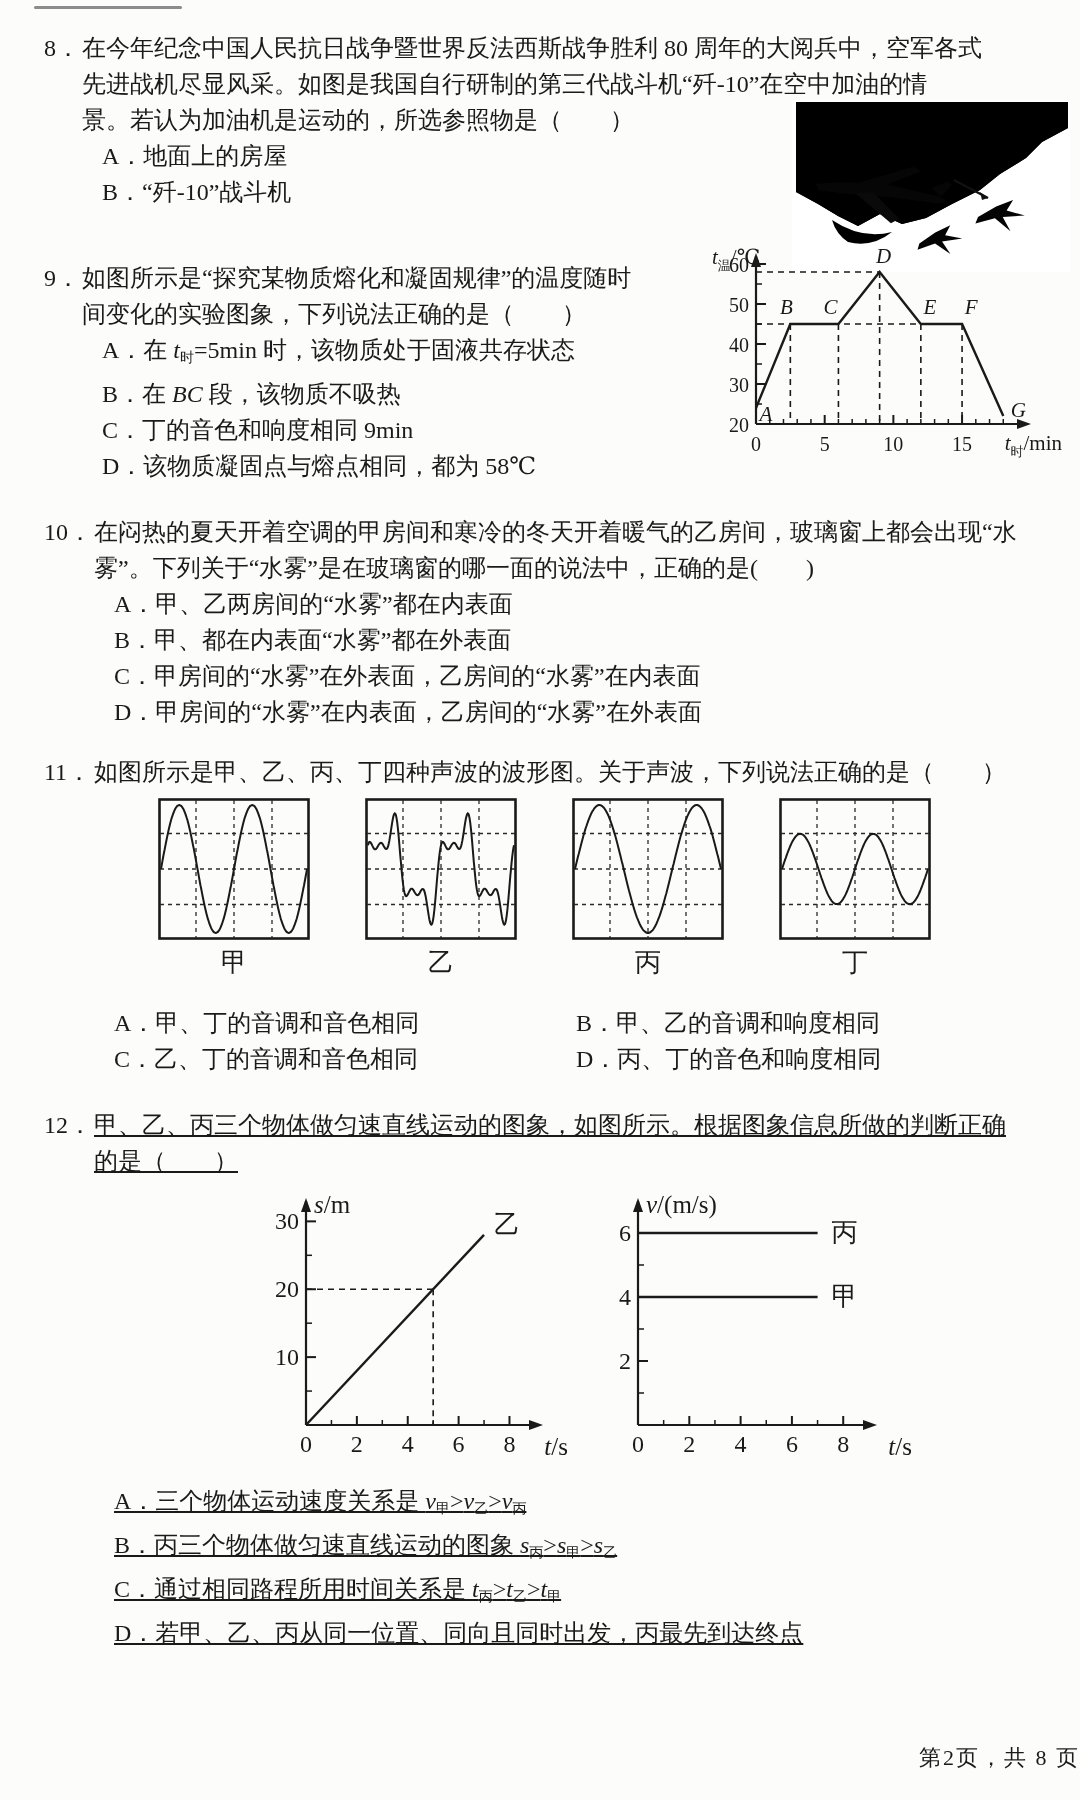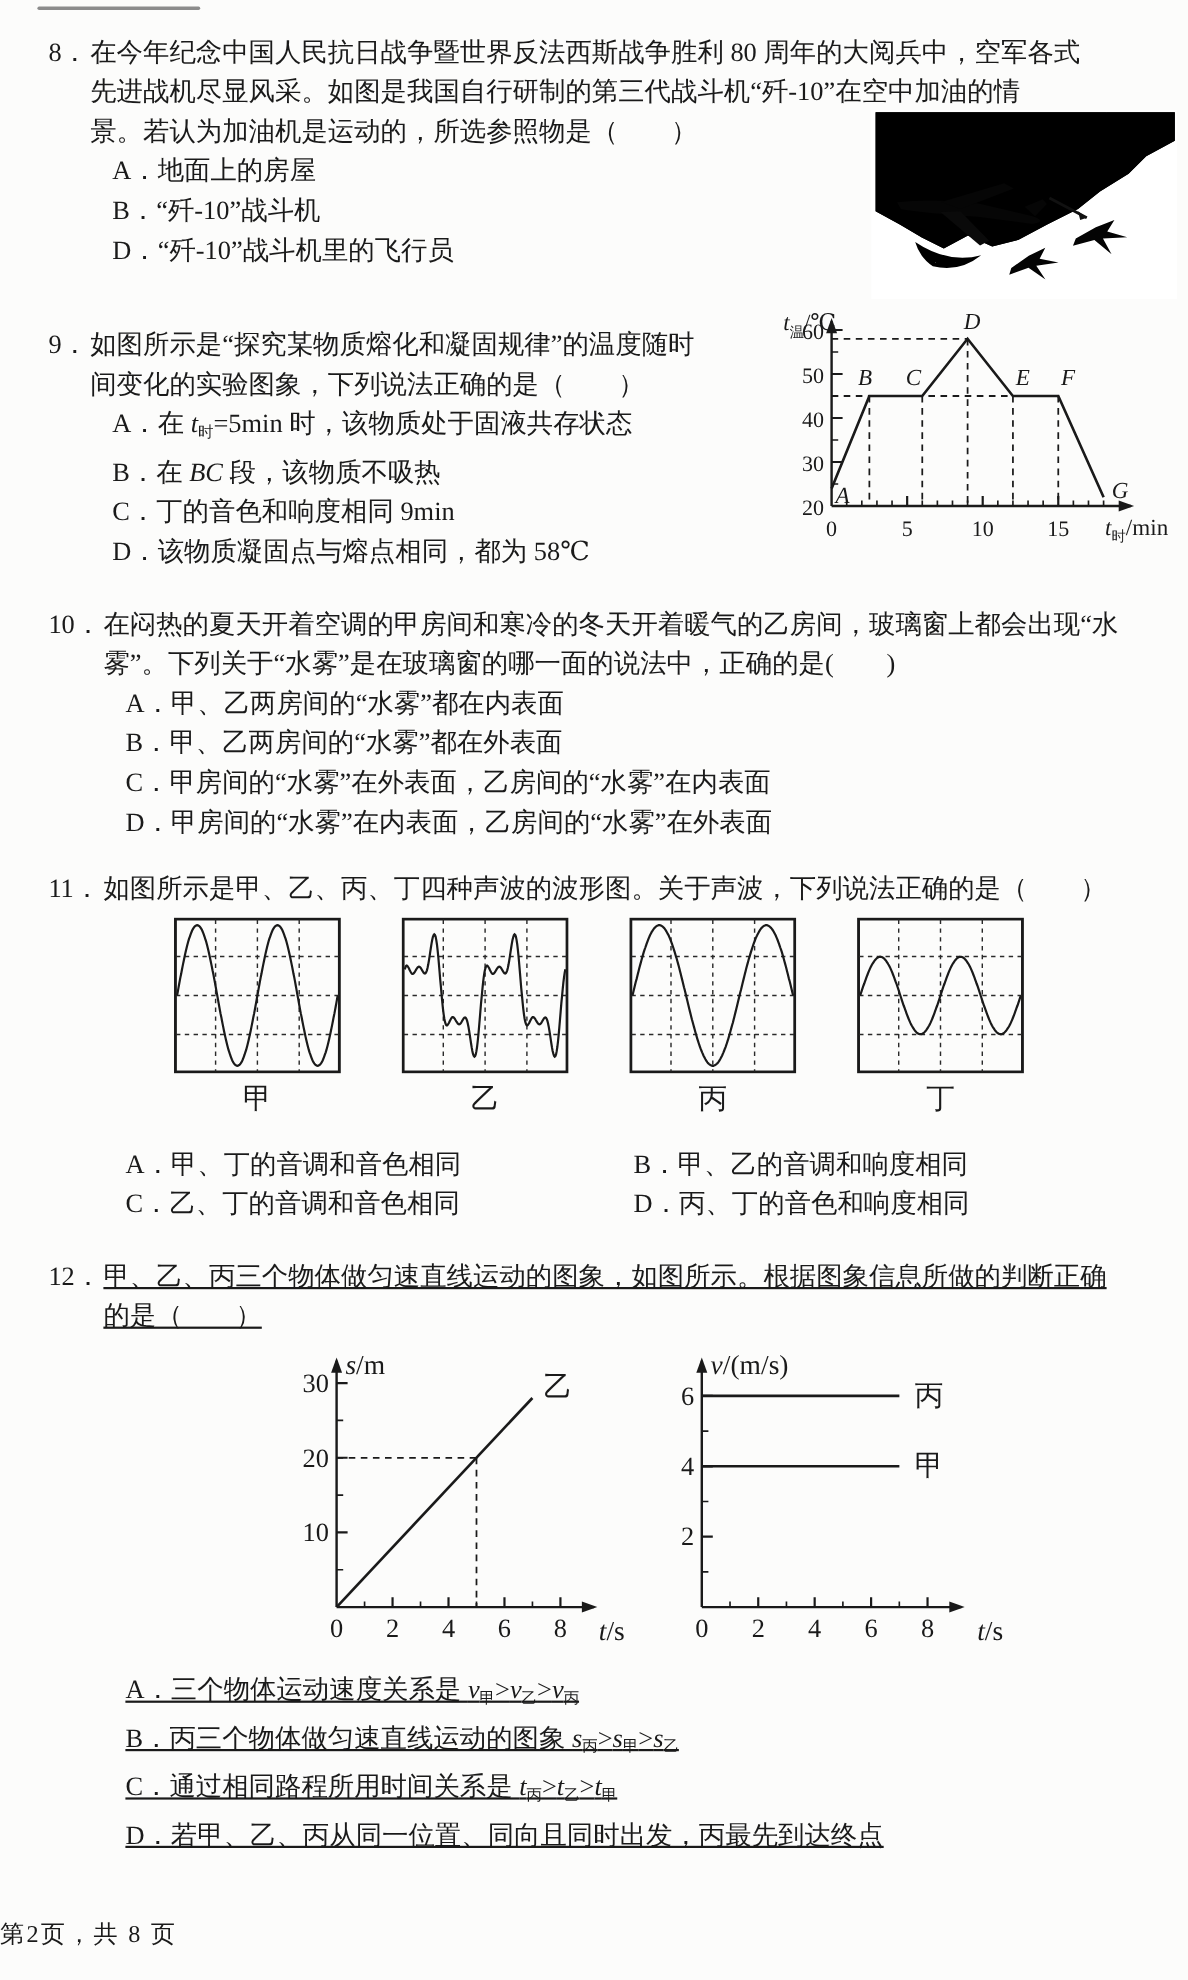--- a/index.html
+++ b/index.html
@@ -22,38 +22,37 @@
   .q9{margin-top:50px;}
   .q9 .chart{position:absolute;top:-18px;right:-14px;}
   .q10{margin-top:30px;}
   .q11{margin-top:24px;}
   .waves{display:flex;gap:55px;margin:8px 0 0 64px;}
   .wavecell{display:flex;flex-direction:column;align-items:center;}
   .wavelabel{margin-top:6px;font-size:26px;line-height:33px;}
   .q12{margin-top:30px;text-decoration:underline;}
   .graphs{display:flex;gap:14px;margin:6px 0 6px 158px;}
   .q12 .opts{margin-top:4px;}
-  .footer{position:absolute;left:0;right:0;bottom:24px;text-align:left;font-size:22px;letter-spacing:2px;}
+  .footer{position:absolute;left:0;right:0;bottom:24px;text-align:right;font-size:22px;letter-spacing:2px;}
   svg text{font-family:"Liberation Serif","DejaVu Serif",serif;}
 </style>
 </head>
 <body>
 
 <div class="page">
   <div class="scan-artifact"></div>
 
   <section class="q n1 q8">
     <span class="num">8．</span>
     <div class="stmt">在今年纪念中国人民抗日战争暨世界反法西斯战争胜利 80 周年的大阅兵中，空军各式</div>
     <div class="stmt">先进战机尽显风采。如图是我国自行研制的第三代战斗机“歼-10”在空中加油的情</div>
     <div class="stmt">景。若认为加油机是运动的，所选参照物是（　　）</div>
     <div class="opts">
         <div class="opt">A．地面上的房屋</div>
         <div class="opt">B．“歼-10”战斗机</div>
-        <div class="opt">D．“歼-10”战斗机里的飞行员</div>
       </div>
 
     <svg class="photo" width="278" height="172" viewBox="0 0 278 172">
       <defs>
         <filter id="speckA" x="-5%" y="-5%" width="110%" height="110%">
           <feTurbulence type="fractalNoise" baseFrequency="0.5" numOctaves="2" seed="11" result="n"></feTurbulence>
           <feColorMatrix in="n" type="matrix" values="0 0 0 0 0  0 0 0 0 0  0 0 0 0 0  2.5 2.5 2.5 0 -1.1" result="a"></feColorMatrix>
           <feComposite in="a" in2="SourceGraphic" operator="in"></feComposite>
         </filter>
         <filter id="speckB" x="-5%" y="-5%" width="110%" height="110%">
@@ -152,21 +151,21 @@
         <text x="350" y="208" font-size="21" text-anchor="end" fill="#1a1a1a"><tspan font-style="italic">t</tspan><tspan font-size="13" dy="6">时</tspan><tspan dy="-6">/min</tspan></text>
       </svg>
   </section>
 
   <section class="q n2 q10">
     <span class="num">10．</span>
     <div class="stmt">在闷热的夏天开着空调的甲房间和寒冷的冬天开着暖气的乙房间，玻璃窗上都会出现“水</div>
     <div class="stmt">雾”。下列关于“水雾”是在玻璃窗的哪一面的说法中，正确的是(　　)</div>
     <div class="opts">
         <div class="opt">A．甲、乙两房间的“水雾”都在内表面</div>
-        <div class="opt">B．甲、乙两房间的“水雾”都在外表面</div>
+        <div class="opt">B．甲、都在内表面“水雾”都在外表面</div>
         <div class="opt">C．甲房间的“水雾”在外表面，乙房间的“水雾”在内表面</div>
         <div class="opt">D．甲房间的“水雾”在内表面，乙房间的“水雾”在外表面</div>
       </div>
   </section>
 
   <section class="q n2 q11">
     <span class="num">11．</span>
     <div class="stmt">如图所示是甲、乙、丙、丁四种声波的波形图。关于声波，下列说法正确的是（　　）</div>
     <div class="waves">
       <div class="wavecell">

